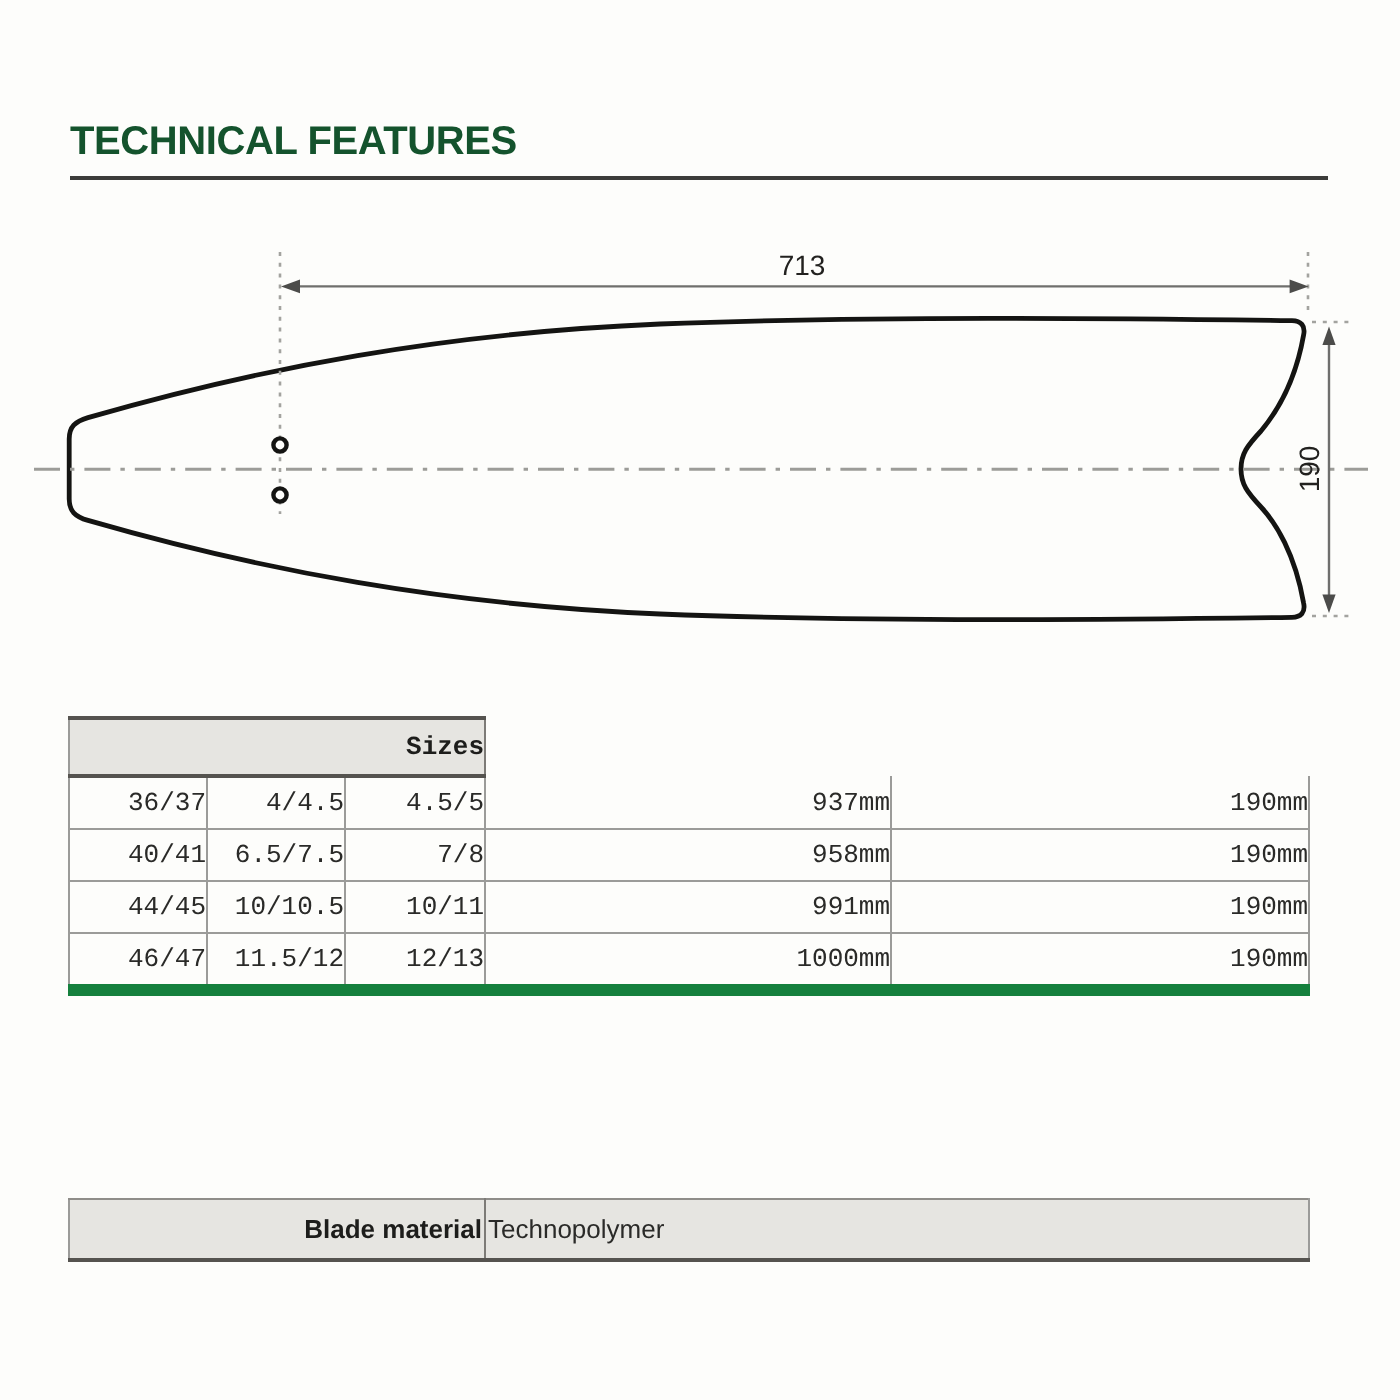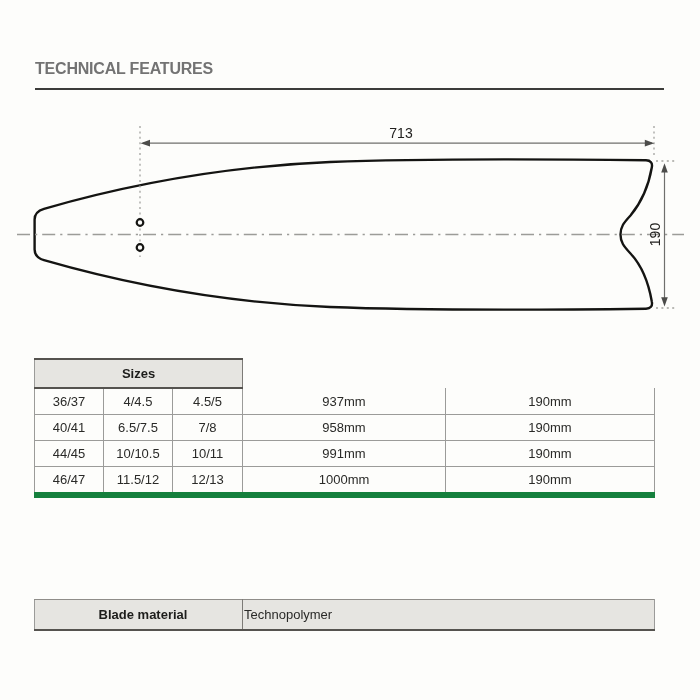--- a/index.html
+++ b/index.html
@@ -8,22 +8,22 @@
     background:#fdfdfb;
     font-family:"Liberation Sans", sans-serif;
     color:#1d1d1b;
     -webkit-font-smoothing:antialiased;
   }
   .page { position:relative; width:700px; height:700px; overflow:hidden; }
 
   
   .title {
     position:absolute; left:35px; top:60px;
-    font-size:16px; font-weight:bold; letter-spacing:-0.2px;
-    color:#737373;
+    font-size:20px; font-weight:bold; letter-spacing:-0.2px;
+    color:#14532d;
   }
   .title-rule {
     position:absolute; left:35px; top:88px;
     width:629px; height:2px; background:#3c3c3a;
   }
 
   
   svg.diagram { position:absolute; left:0; top:0; }
   .blade       { fill:none; stroke:#141412; stroke-width:2.4; stroke-linejoin:round; }
   .centerline  { stroke:#9c9c98; stroke-width:1.5; stroke-dasharray:13 5 2.2 5; fill:none; }
@@ -33,21 +33,21 @@
   .dimtext     { font-family:"Liberation Sans", sans-serif; font-size:14px; fill:#22211f; }
   .hole        { fill:#fdfdfb; stroke:#141412; stroke-width:2.2; }
 
   
   table { border-collapse:collapse; table-layout:fixed; }
   .spec-table {
     position:absolute; left:34px; top:358px; width:620px;
     font-size:13px; color:#2a2a28;
     border-left:1px solid #9b9b99;
   }
-  .spec-table th, .spec-table td { padding:0; text-align:center; white-space:pre; }
+  .spec-table th, .spec-table td { padding:0; text-align:right; white-space:pre;font-family:Liberation Mono, monospace; }
   .sizes-cell {
     height:27px; background:#e6e5e1; font-weight:bold; color:#1d1d1b;
     border-top:2px solid #55534f; border-bottom:2px solid #55534f;
     border-right:1px solid #7d7b77;
   }
   .ghost-cell { border:none; background:transparent; }
   .col-h {
     height:27px; background:#e6e5e1; font-weight:bold; color:#1d1d1b;
     border-bottom:2px solid #55534f; border-right:1px solid #8f8d89;
     border-top:2px solid #55534f;
@@ -64,21 +64,21 @@
     position:absolute; left:34px; top:599px; width:620px;
     font-size:13px; color:#2a2a28;
     border-left:1px solid #9b9b99;
   }
   .material-table td {
     height:27px; background:#e6e5e1;
     border-top:1px solid #8f8d89; border-bottom:2px solid #55534f;
     border-right:1px solid #9b9b99;
   }
   .material-label {
-    font-weight:bold; color:#1d1d1b; text-align:center; padding-left:10px;
+    font-weight:bold; color:#1d1d1b; text-align:right; padding-left:10px;
     border-right:1px solid #7d7b77 !important;
   }
   .material-value { }
 </style>
 </head>
 <body>
 
 <div class="page">
 
   <div class="title">TECHNICAL FEATURES</div>

